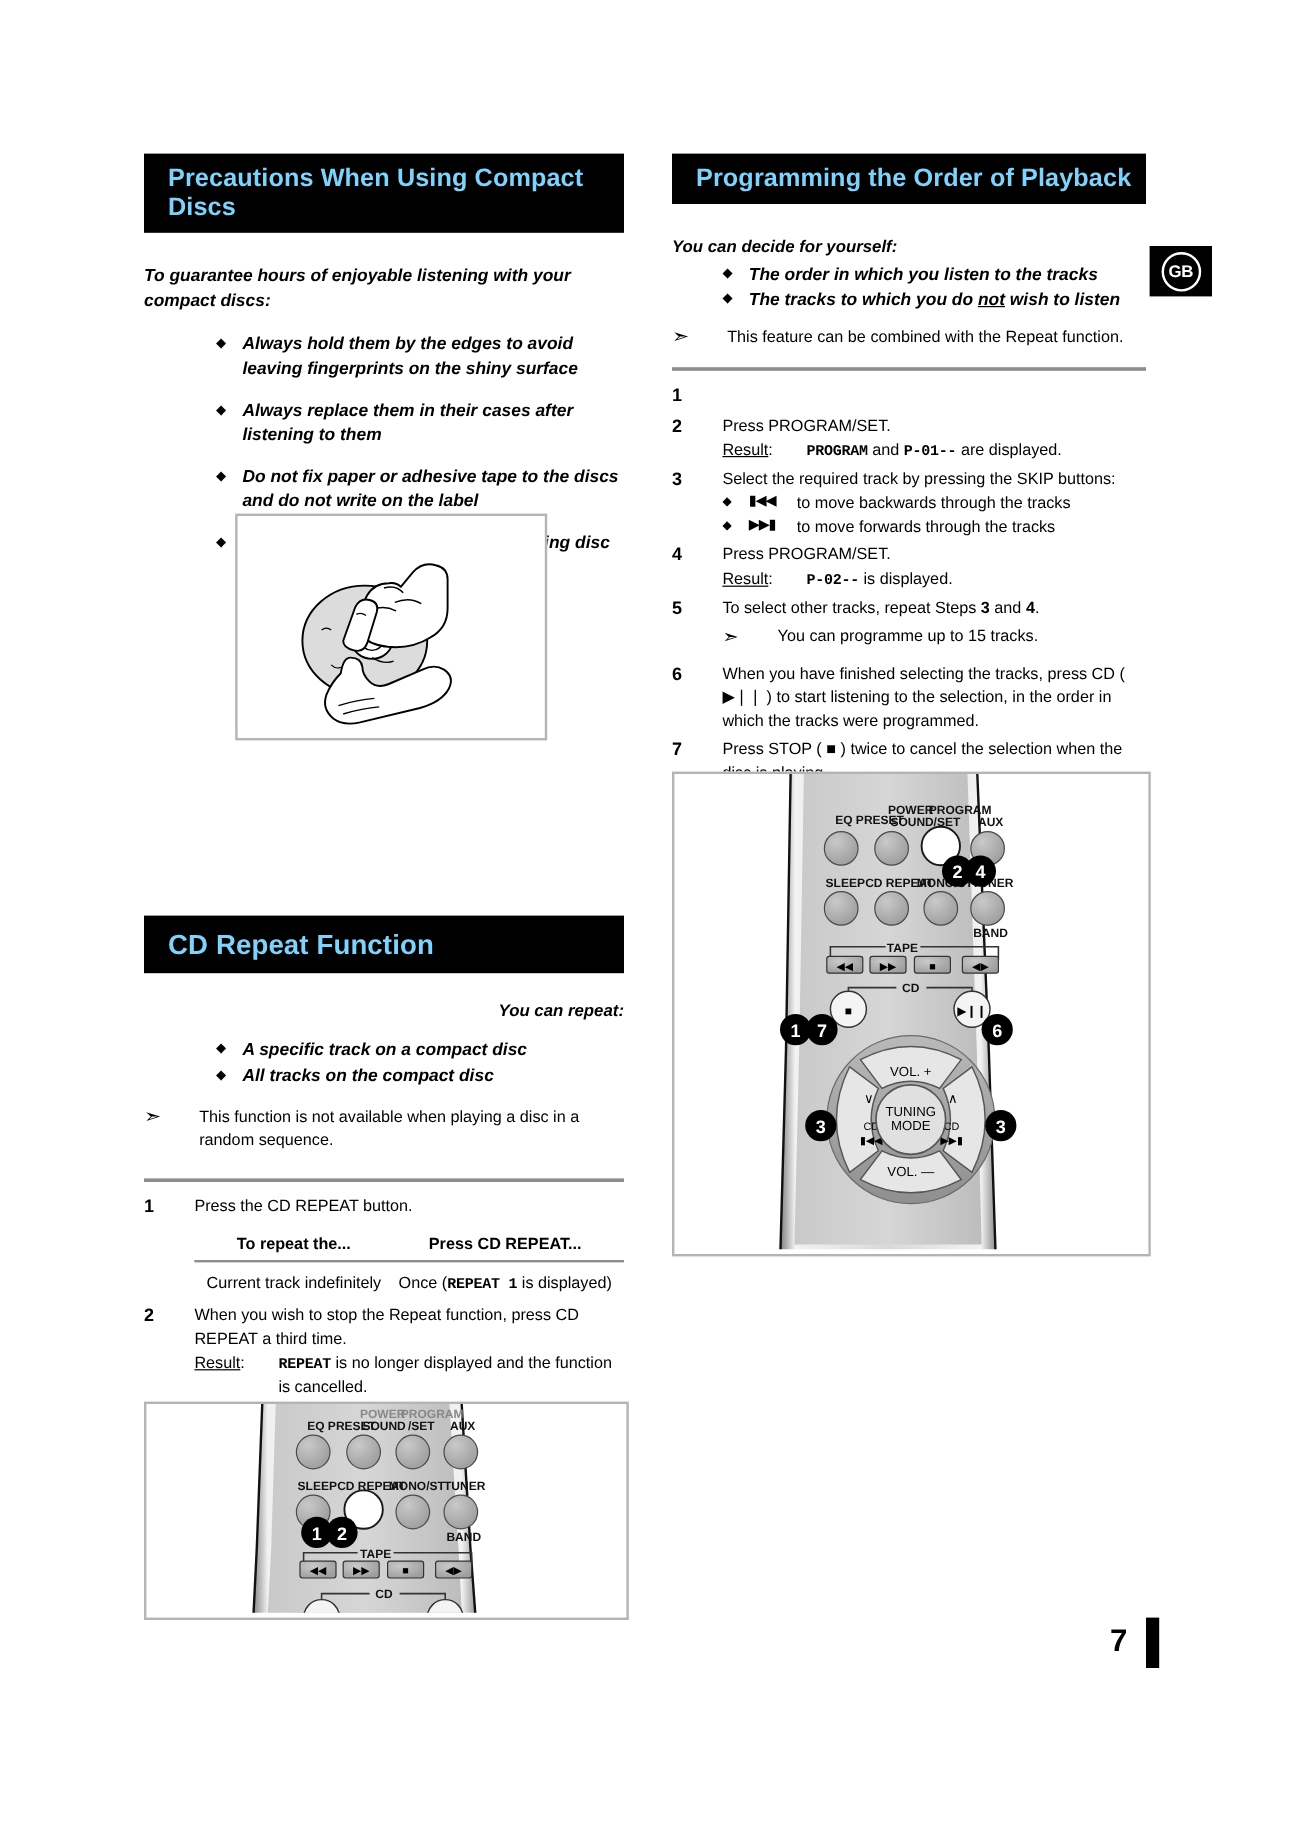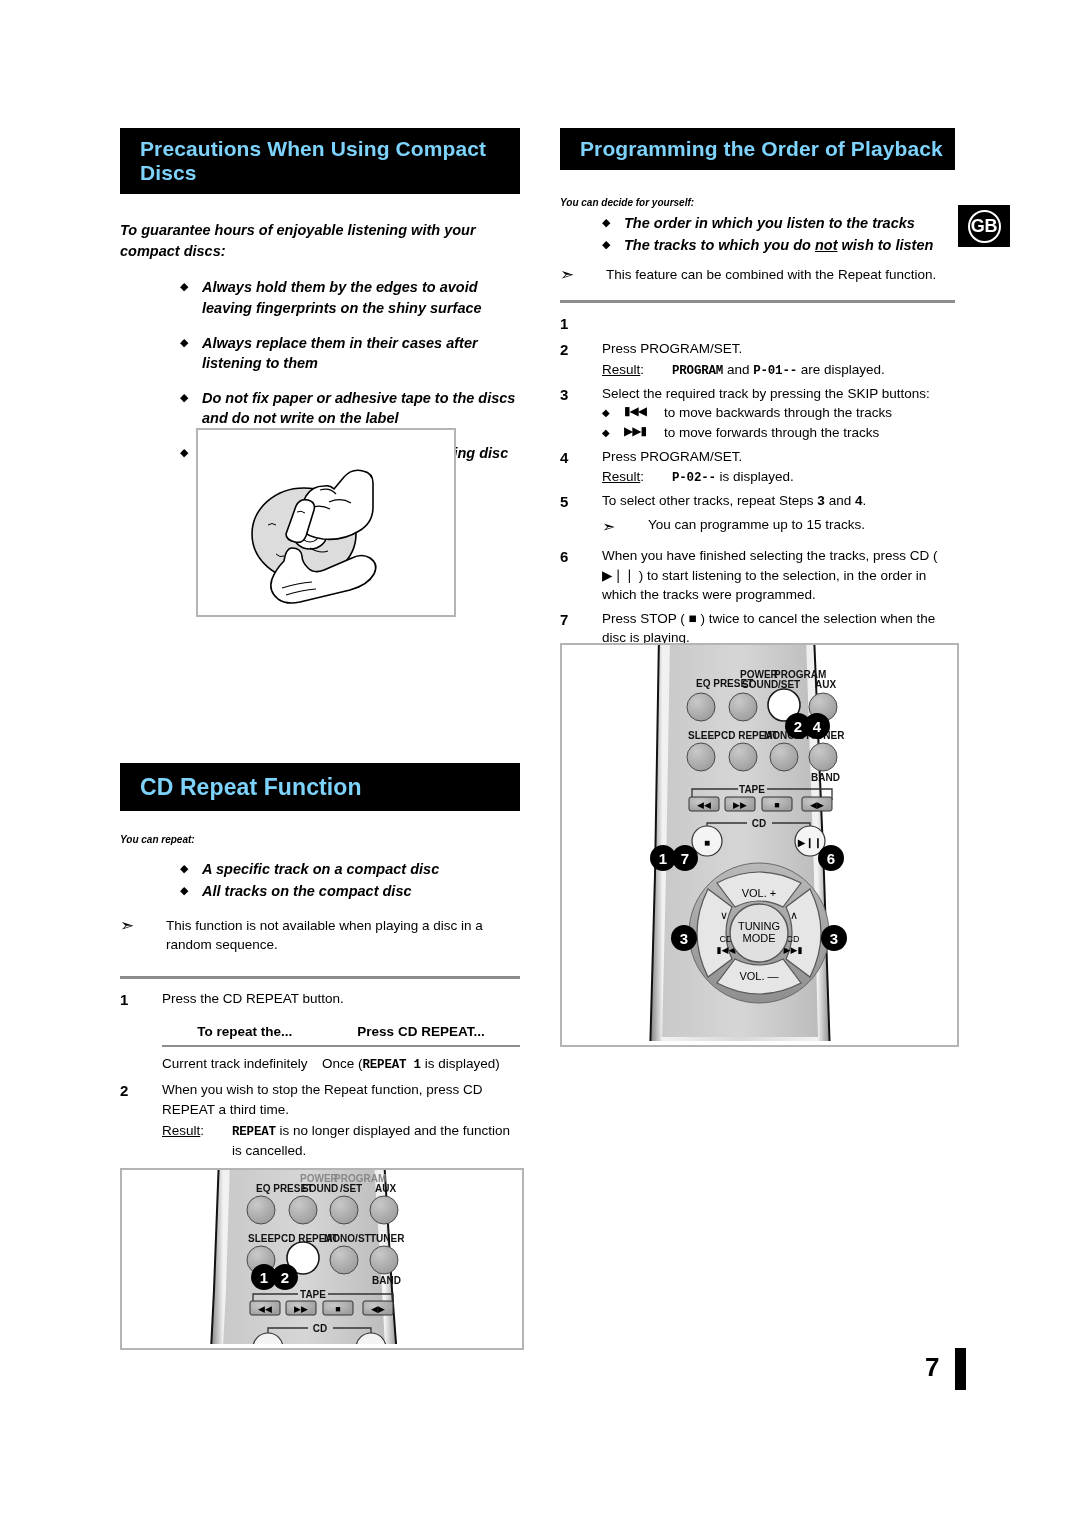--- a/index.html
+++ b/index.html
@@ -24,42 +24,42 @@
   }
   .banner.small{font-size:23px;padding:11px 0 11px 20px;}
 
   
   .gb-badge{
     position:absolute;left:958px;top:205px;width:52px;height:42px;
     background:#000;display:flex;align-items:center;justify-content:center;
   }
   .gb-circle{
     width:29px;height:29px;border:2px solid #fff;border-radius:50%;
-    color:#fff;font-size:18px;font-weight:bold;
+    color:#fff;font-size:14px;font-weight:bold;
     display:flex;align-items:center;justify-content:center;
     letter-spacing:-0.3px;
   }
 
   
   .intro-italic{
     font-style:italic;font-weight:bold;font-size:14.5px;line-height:1.42;
     margin-top:26px;
   }
   .bullets{margin-top:16px;}
   .bullet-row{
     display:flex;font-style:italic;font-weight:bold;font-size:14.5px;
     line-height:1.42;margin-bottom:14px;
   }
   .bullet-row .bt{width:22px;flex:0 0 22px;text-align:left;font-size:11px;
     font-style:normal;font-weight:normal;padding-top:2px;}
   .bullet-row .btx{flex:1;}
   .bullet-indent{margin-left:60px;}
 
   .lead-italic{
-    font-style:italic;font-weight:bold;font-size:10px;line-height:1.4;
+    font-style:italic;font-weight:bold;font-size:14px;line-height:1.4;
   }
 
   .tight-bullets{margin-top:2px;}
   .tight-bullets .bullet-row{margin-bottom:1px;}
 
   
   .note{
     display:flex;font-size:13.5px;line-height:1.42;margin-top:10px;
   }
   .note .arrow{
@@ -92,21 +92,21 @@
   b.stepref{font-weight:bold;}
 
   
   .rep-table{margin-left:42px;margin-top:8px;}
   .rep-head{
     display:flex;font-weight:bold;font-size:13.5px;padding:5px 0 6px 0;
     border-bottom:2px solid #8d8d8d;
     justify-content:center;
   }
   .rep-head .c1{width:160px;flex:0 0 160px;}
-  .rep-row{display:flex;font-size:13.5px;line-height:1.5;}
+  .rep-row{display:flex;font-size:13.5px;line-height:1.5;justify-content:center;}
   .rep-row .c1{width:160px;flex:0 0 160px;}
   .rep-body{padding-top:7px;}
 
   
   .illus-box{
     border:2px solid #b4b4b4;background:#fff;position:relative;overflow:hidden;
   }
   .cd-illus{position:absolute;left:196px;top:428px;width:256px;height:185px;}
   .remote-right{position:absolute;left:560px;top:643px;width:395px;height:400px;}
   .remote-left{position:absolute;left:120px;top:1168px;width:400px;height:178px;}
@@ -175,21 +175,21 @@
       <path d="M86 131 q-8 8 -12 18 q-4 12 6 20 q8 6 22 3 l50 -12 q18 -5 24 -16 q5 -10 -4 -16 q-8 -5 -18 0 l-28 12 q-10 4 -16 -2 q-6 -6 -6 -12 q-1 -8 -10 -8 q-6 0 -8 13 z" fill="#ffffff" stroke="#000" stroke-width="1.6" stroke-linejoin="round"></path>
       <path d="M84 158 q16 -5 30 -6" stroke="#000" stroke-width="1.1" fill="none"></path>
       <path d="M88 165 q16 -5 30 -6" stroke="#000" stroke-width="1.1" fill="none"></path>
       <path d="M112 118 q10 6 18 3" stroke="#000" stroke-width="1.2" fill="none"></path>
     </svg>
   </div>
 
   <div style="position:absolute;left:120px;top:763px;width:400px;">
     <div class="banner small">CD Repeat Function</div>
 
-    <div class="lead-italic" style="margin-top:22px;">You can repeat:</div>
+    <div class="lead-italic" style="margin-top:22px;text-align:right;">You can repeat:</div>
 
     <div class="bullets bullet-indent tight-bullets" style="margin-top:12px;">
       <div class="bullet-row">
         <span class="bt">◆</span>
         <span class="btx">A specific track on a compact disc</span>
       </div>
       <div class="bullet-row">
         <span class="bt">◆</span>
         <span class="btx">All tracks on the compact disc</span>
       </div>

